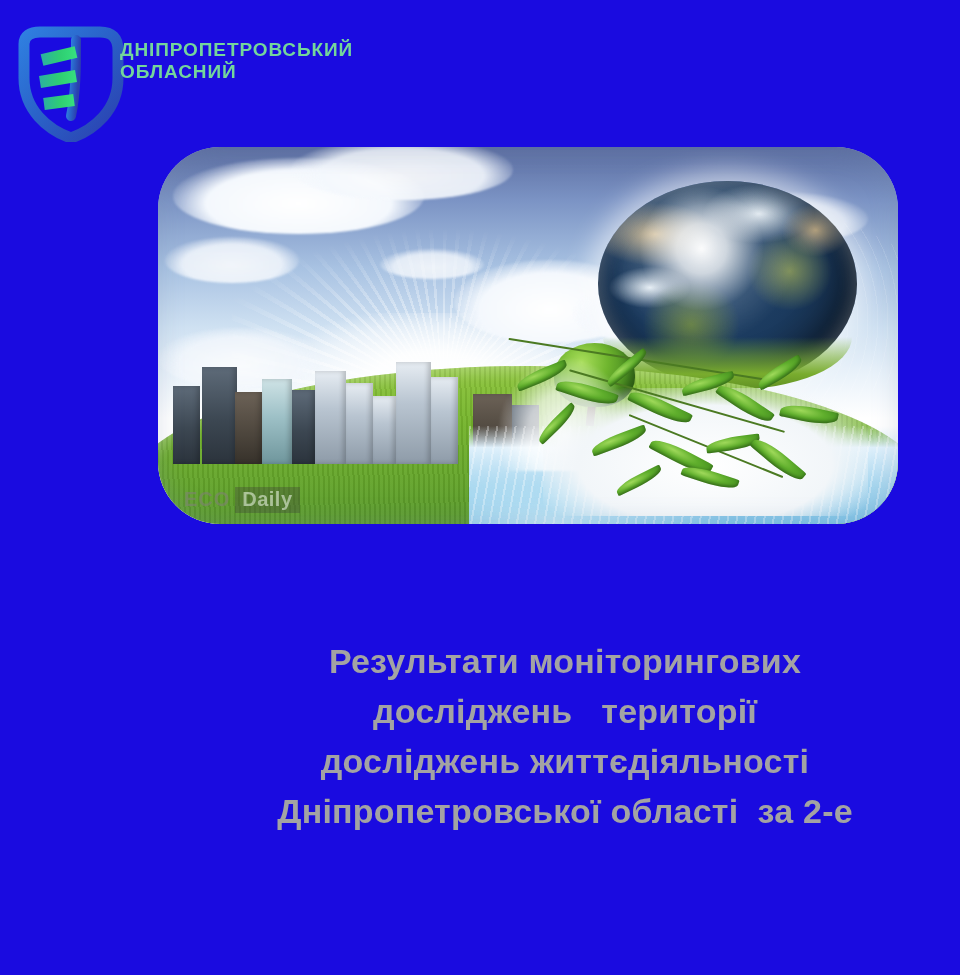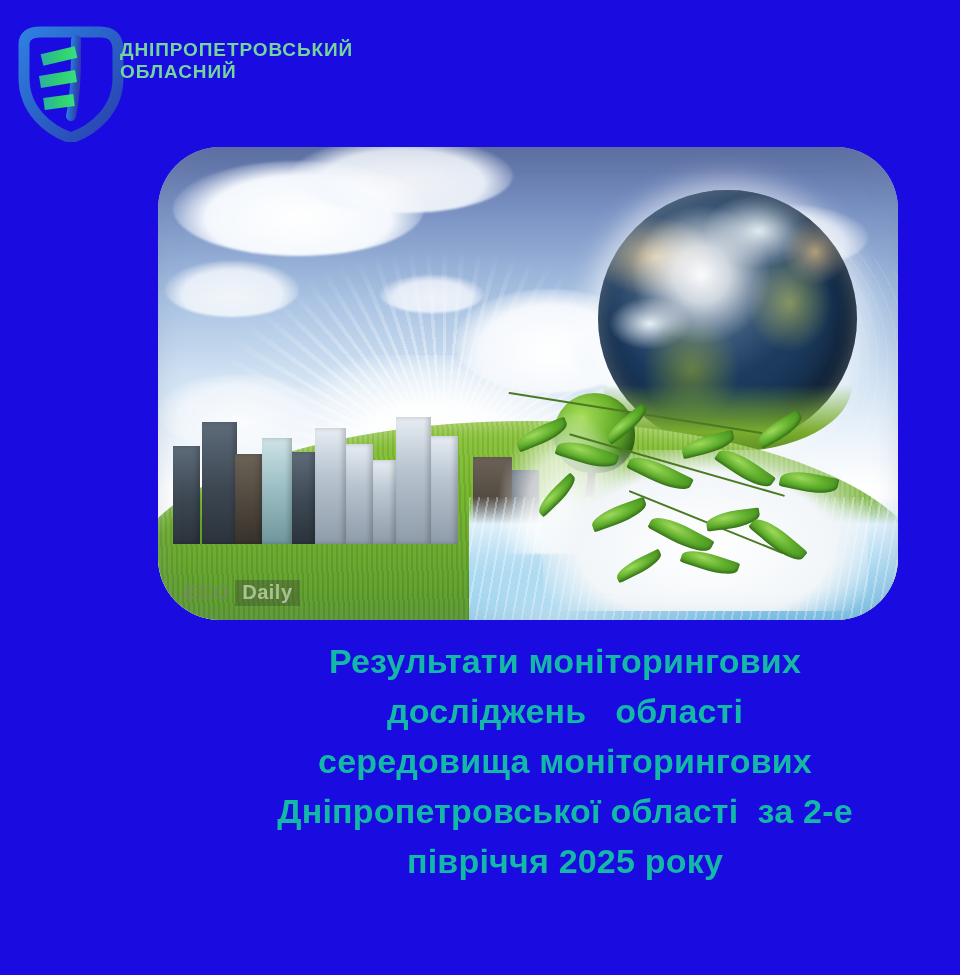--- a/index.html
+++ b/index.html
@@ -67,21 +67,21 @@
     letter-spacing: 2px;
     white-space: nowrap;
   }
 
   
   .hero {
     position: absolute;
     left: 158px;
     top: 147px;
     width: 740px;
-    height: 473px;
+    height: 377px;
     border-radius: 62px;
     overflow: hidden;
     background: #9fb0cf;
   }
 
   
   .sky {
     position: absolute;
     inset: 0;
     background:
@@ -326,21 +326,21 @@
     border-radius: 62px;
   }
 
   
   .title {
     position: absolute;
     left: 170px;
     top: 636px;
     width: 790px;
     text-align: center;
-    color: #14b8a6;
+    color: #a3a3a3;
     font-family: "Liberation Sans", sans-serif;
     font-weight: bold;
     font-size: 34px;
     line-height: 50px;
     letter-spacing: 0.2px;
   }
   .title-line { display: block; white-space: pre; }
 </style>
 </head>
 <body>
@@ -458,19 +458,18 @@
     <div class="watermark">
       <span class="wm-a">ECO</span>
       <span class="wm-b">Daily</span>
     </div>
 
     <div class="hero-vignette"></div>
   </div>
 
   <div class="title">
     <span class="title-line">Результати моніторингових</span>
-    <span class="title-line">досліджень   області</span>
-    <span class="title-line">середовища моніторингових</span>
+    <span class="title-line">досліджень   території</span>
+    <span class="title-line">досліджень життєдіяльності</span>
     <span class="title-line">Дніпропетровської області  за 2-е</span>
-    <span class="title-line">півріччя 2025 року</span>
   </div>
 
 </div>
 
 </body></html>

